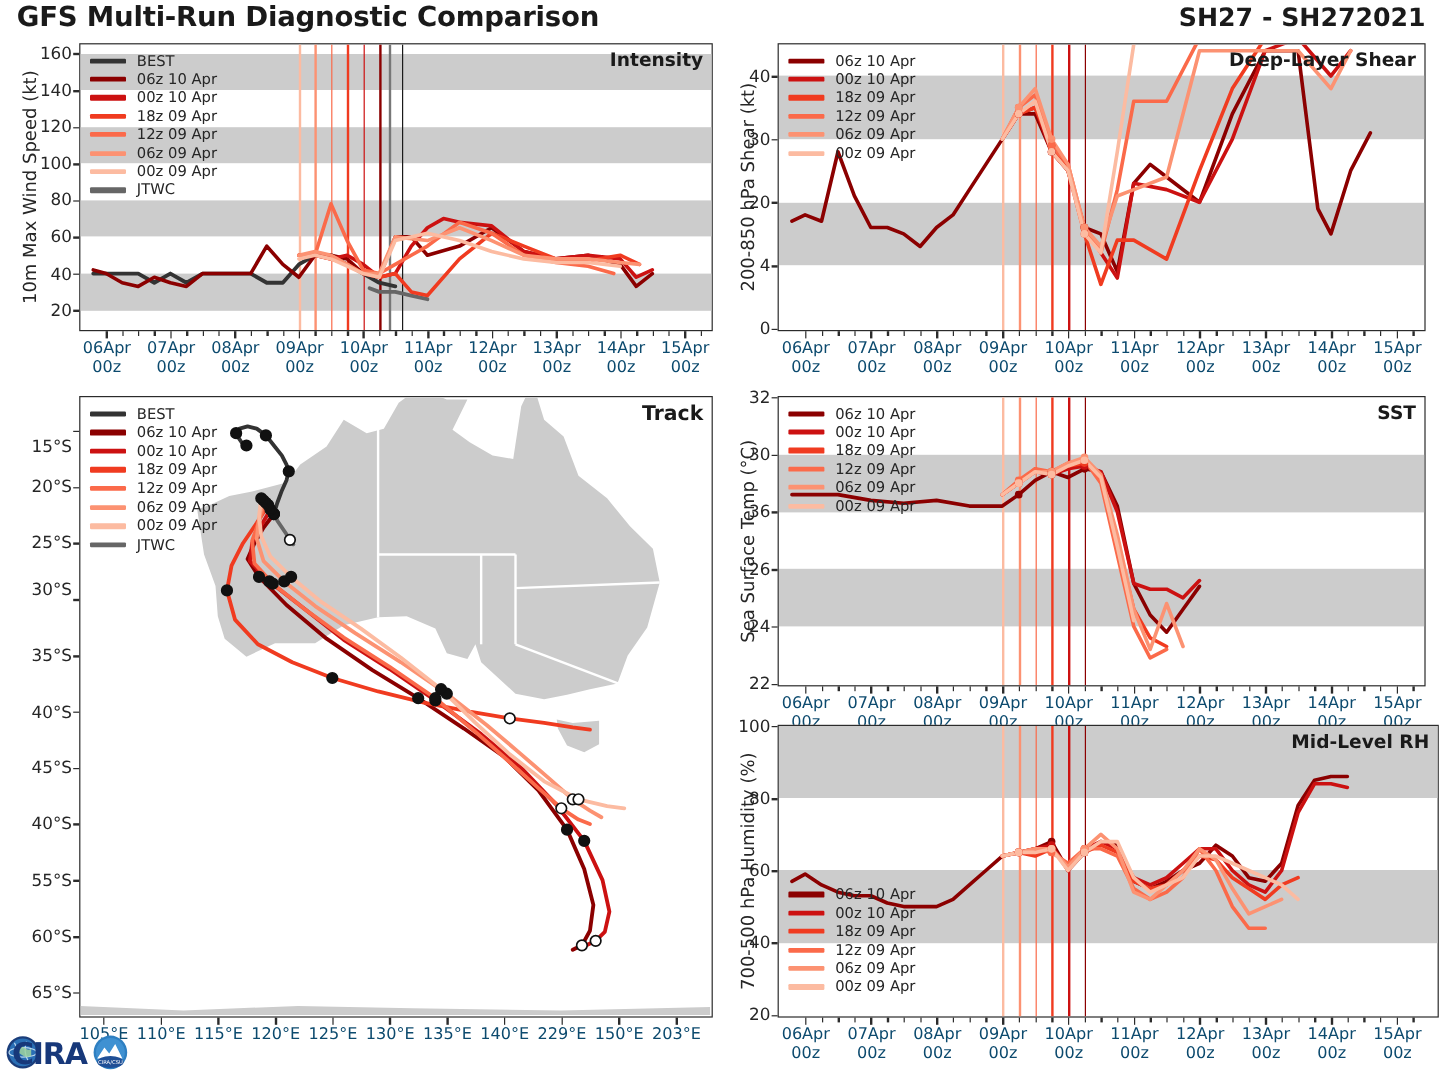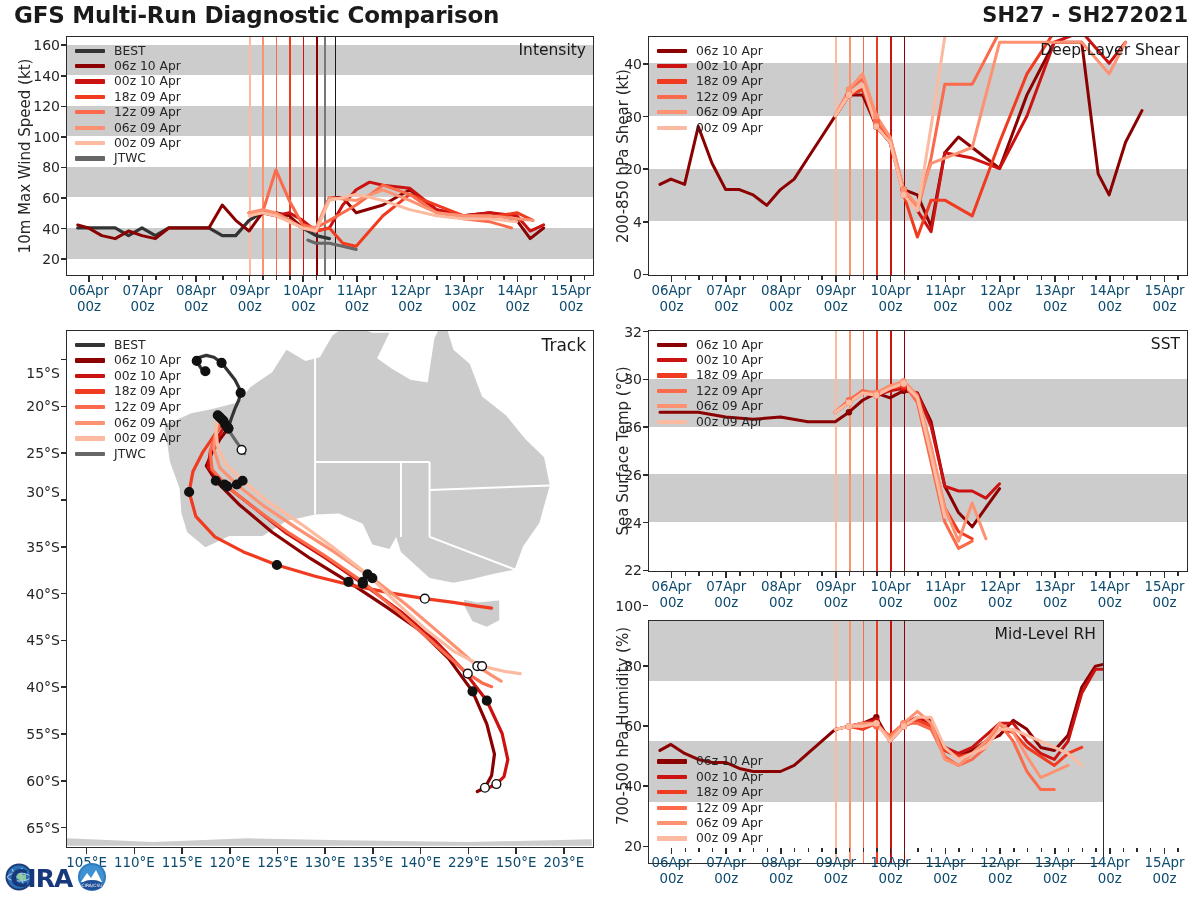--- a/index.html
+++ b/index.html
@@ -7,21 +7,21 @@
        font-family:"DejaVu Sans","Liberation Sans",sans-serif;color:#262626;}
   .abs{position:absolute;}
   
   #main-title{left:14px;top:2px;font-size:23px;font-weight:bold;letter-spacing:-.2px;color:#1a1a1a;}
   #storm-title{right:12px;top:3px;font-size:21px;font-weight:bold;color:#1a1a1a;}
   
   .panel{position:absolute;background:#fff;border:1.6px solid #2b2b2b;box-sizing:border-box;overflow:hidden;}
   .plotarea{position:absolute;inset:0;overflow:hidden;}
   .band{position:absolute;left:0;right:0;background:#cccccc;}
   .vline{position:absolute;top:0;bottom:0;width:1.6px;}
-  .corner-label{position:absolute;right:7px;top:4px;font-size:15.5px;font-weight:normal;color:#1a1a1a;z-index:40;}
+  .corner-label{position:absolute;right:7px;top:4px;font-size:15.5px;font-weight:bold;color:#1a1a1a;z-index:40;}
   .track-corner{font-size:17px;}
   
   .legend{position:absolute;z-index:35;font-size:12.3px;color:#262626;line-height:1;}
   .legend .row{display:flex;align-items:center;height:15.4px;}
   .legend .swatch{width:30px;height:4.3px;border-radius:1px;margin-right:9px;flex:0 0 auto;}
   .legend.track-legend .row{height:15.6px;}
   
   .ylab{position:absolute;transform-origin:0 0;transform:rotate(-90deg);
         font-size:15px;white-space:nowrap;color:#262626;}
   .ytick{position:absolute;right:0;font-size:14px;text-align:right;color:#262626;transform:translateY(-50%);white-space:nowrap;}
@@ -497,21 +497,21 @@
     </div>
     <div class="tickmark" style="left: 1122.71px; top: 572px; width: 1.4px; height: 3.5px;"></div>
     <div class="tickmark" style="left: 1136.4px; top: 572px; width: 1.4px; height: 3.5px;"></div>
     <div class="tickmark" style="left: 1150.1px; top: 572px; width: 1.4px; height: 3.5px;"></div>
     <div class="tickmark" style="left: 1163.69px; top: 572px; width: 1.6px; height: 6px;"></div>
     <div class="xtickwrap" style="left: 1164.49px; top: 579px;">
       <div>15Apr</div>
       <div>00z</div>
     </div>
     <div class="tickmark" style="left: 1177.48px; top: 572px; width: 1.4px; height: 3.5px;"></div>
-    <div class="panel" style="left: 648px; top: 620px; width: 456px; height: 244px;">
+    <div class="panel" style="left: 648px; top: 604px; width: 551px; height: 244px;">
       <div class="plotarea">
         <div class="band" style="top: 120.4px; height: 60.2px;"></div>
         <div class="band" style="top: 0px; height: 60.2px;"></div>
         <div class="vline" style="left: 186.237px; background: rgb(252, 187, 161);"></div>
         <div class="vline" style="left: 199.931px; background: rgb(252, 146, 114);"></div>
         <div class="vline" style="left: 213.624px; background: rgb(251, 106, 74);"></div>
         <div class="vline" style="left: 227.318px; background: rgb(240, 59, 32);"></div>
         <div class="vline" style="left: 241.012px; background: rgb(204, 17, 17);"></div>
         <div class="vline" style="left: 254.706px; background: rgb(139, 0, 0);"></div>
         <svg width="536.8" height="240.8" style="position: absolute; left: 0px; top: 0px;">

